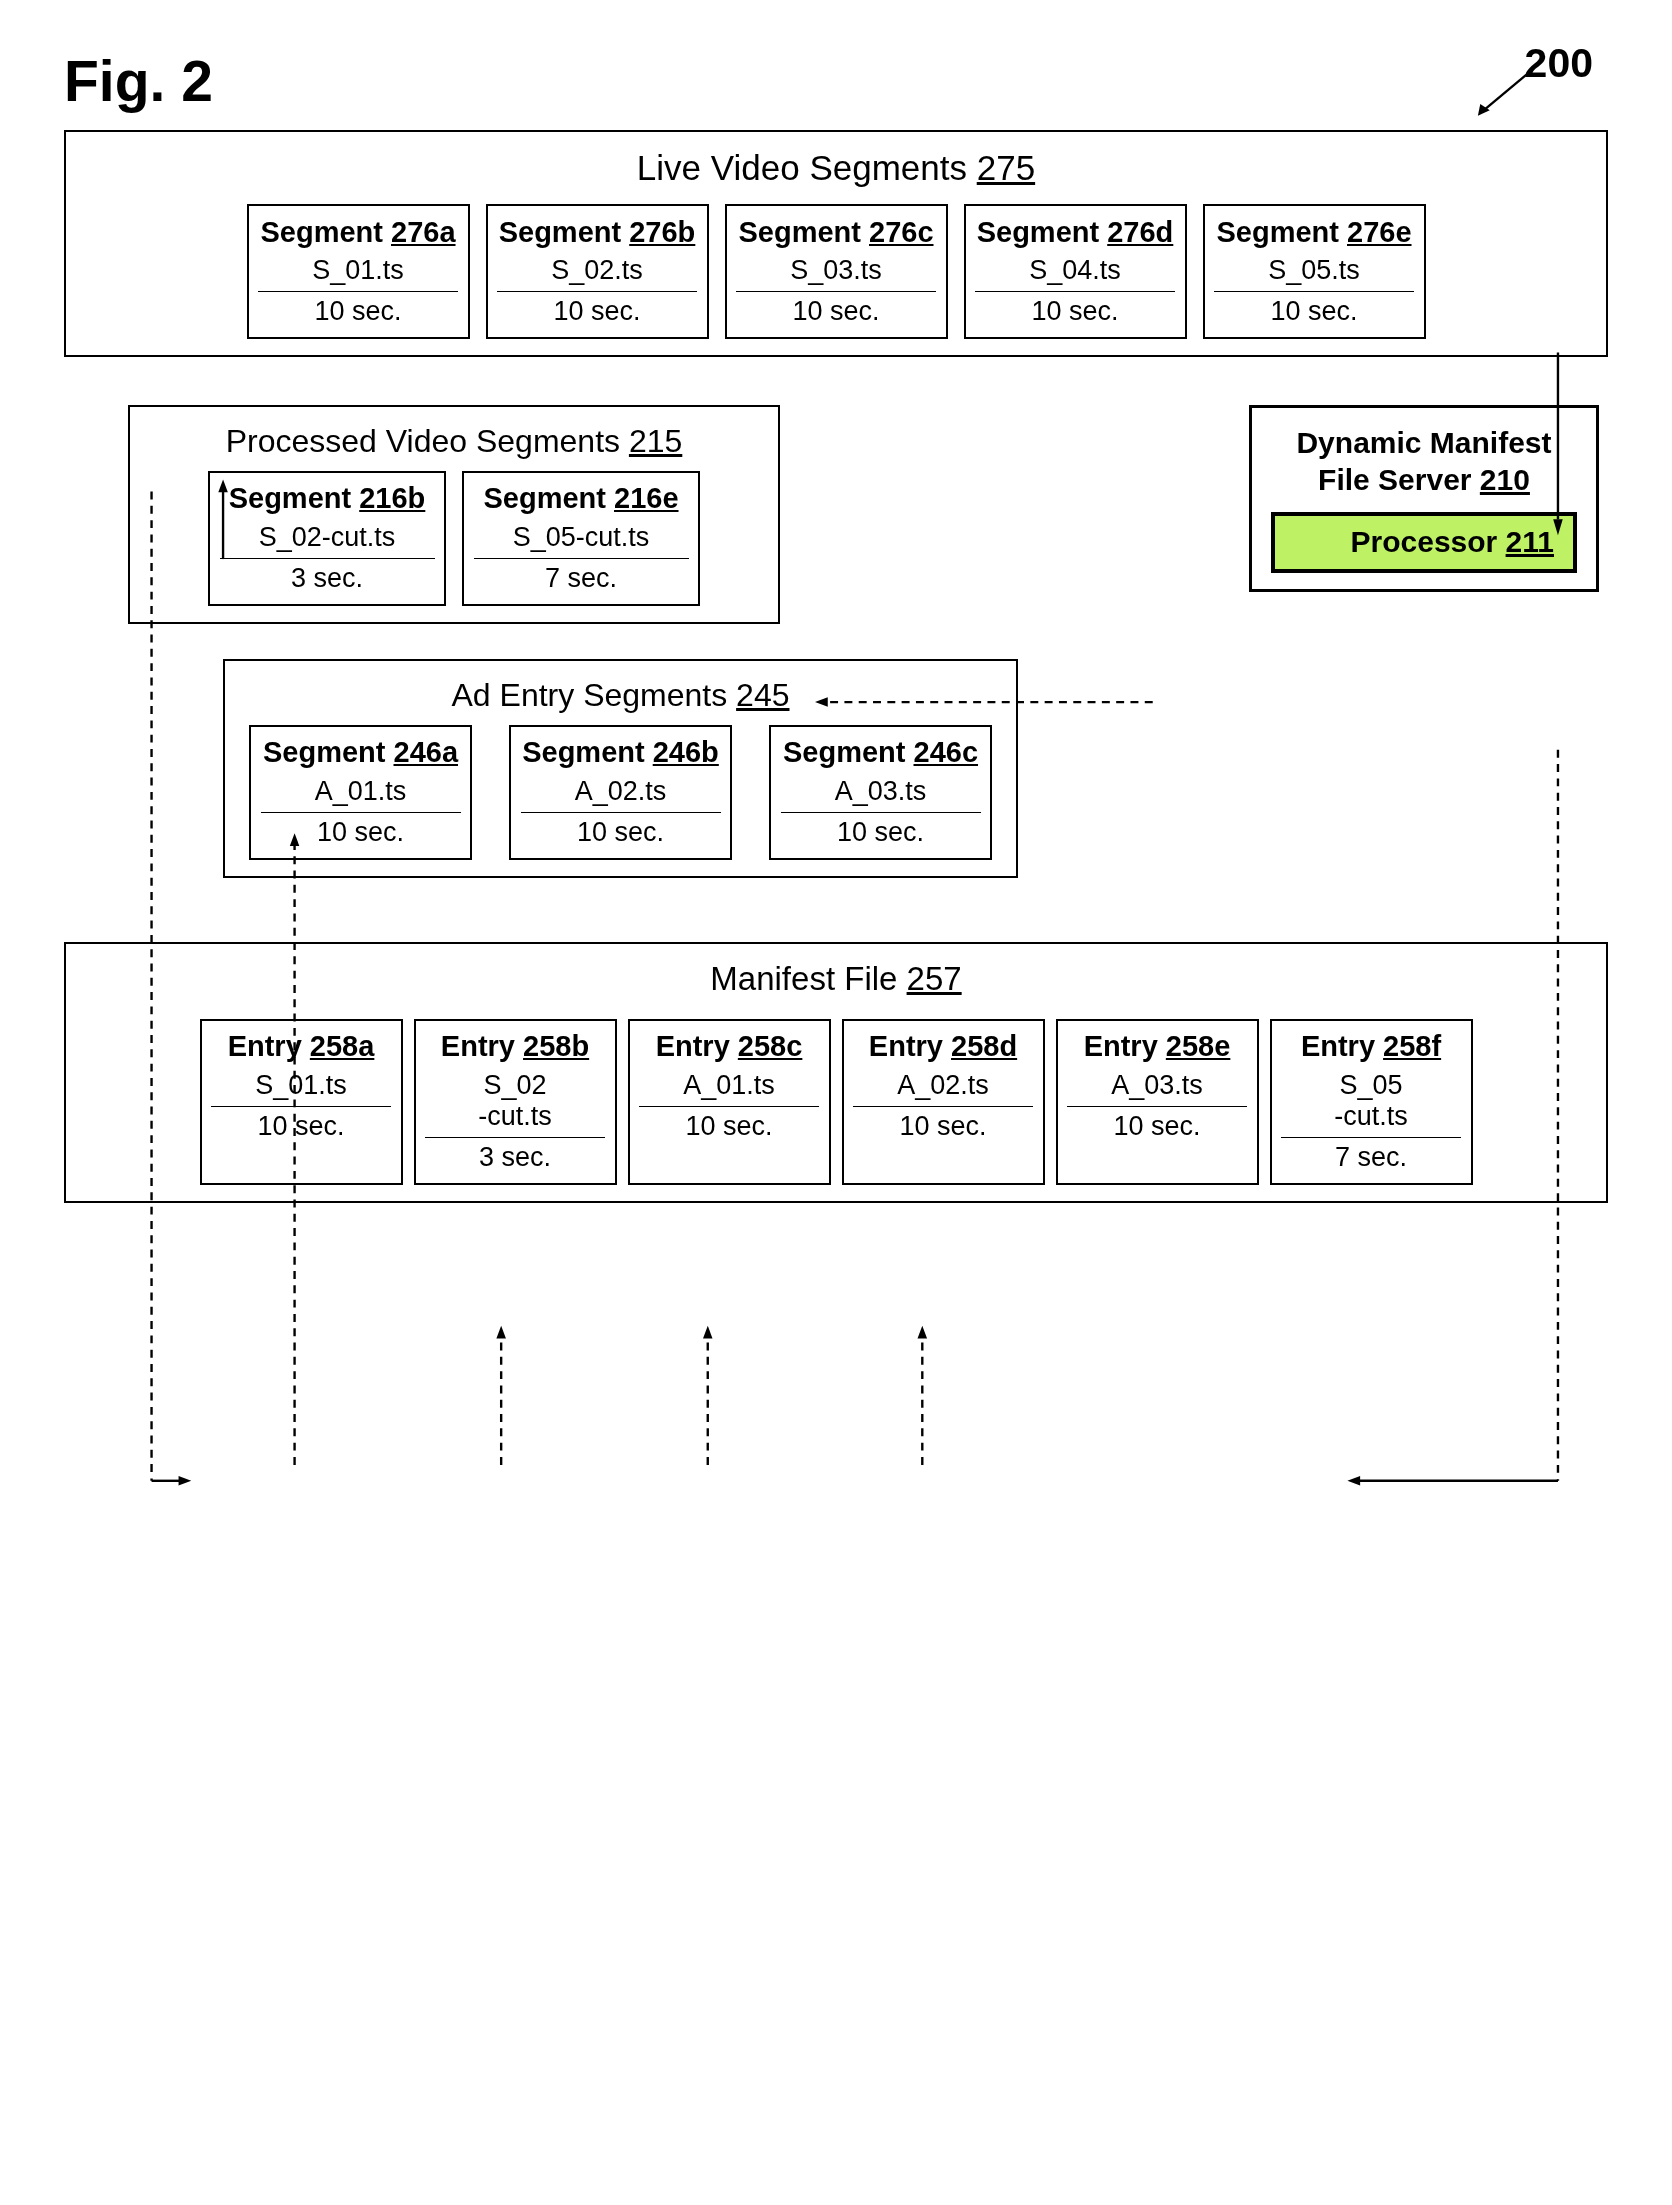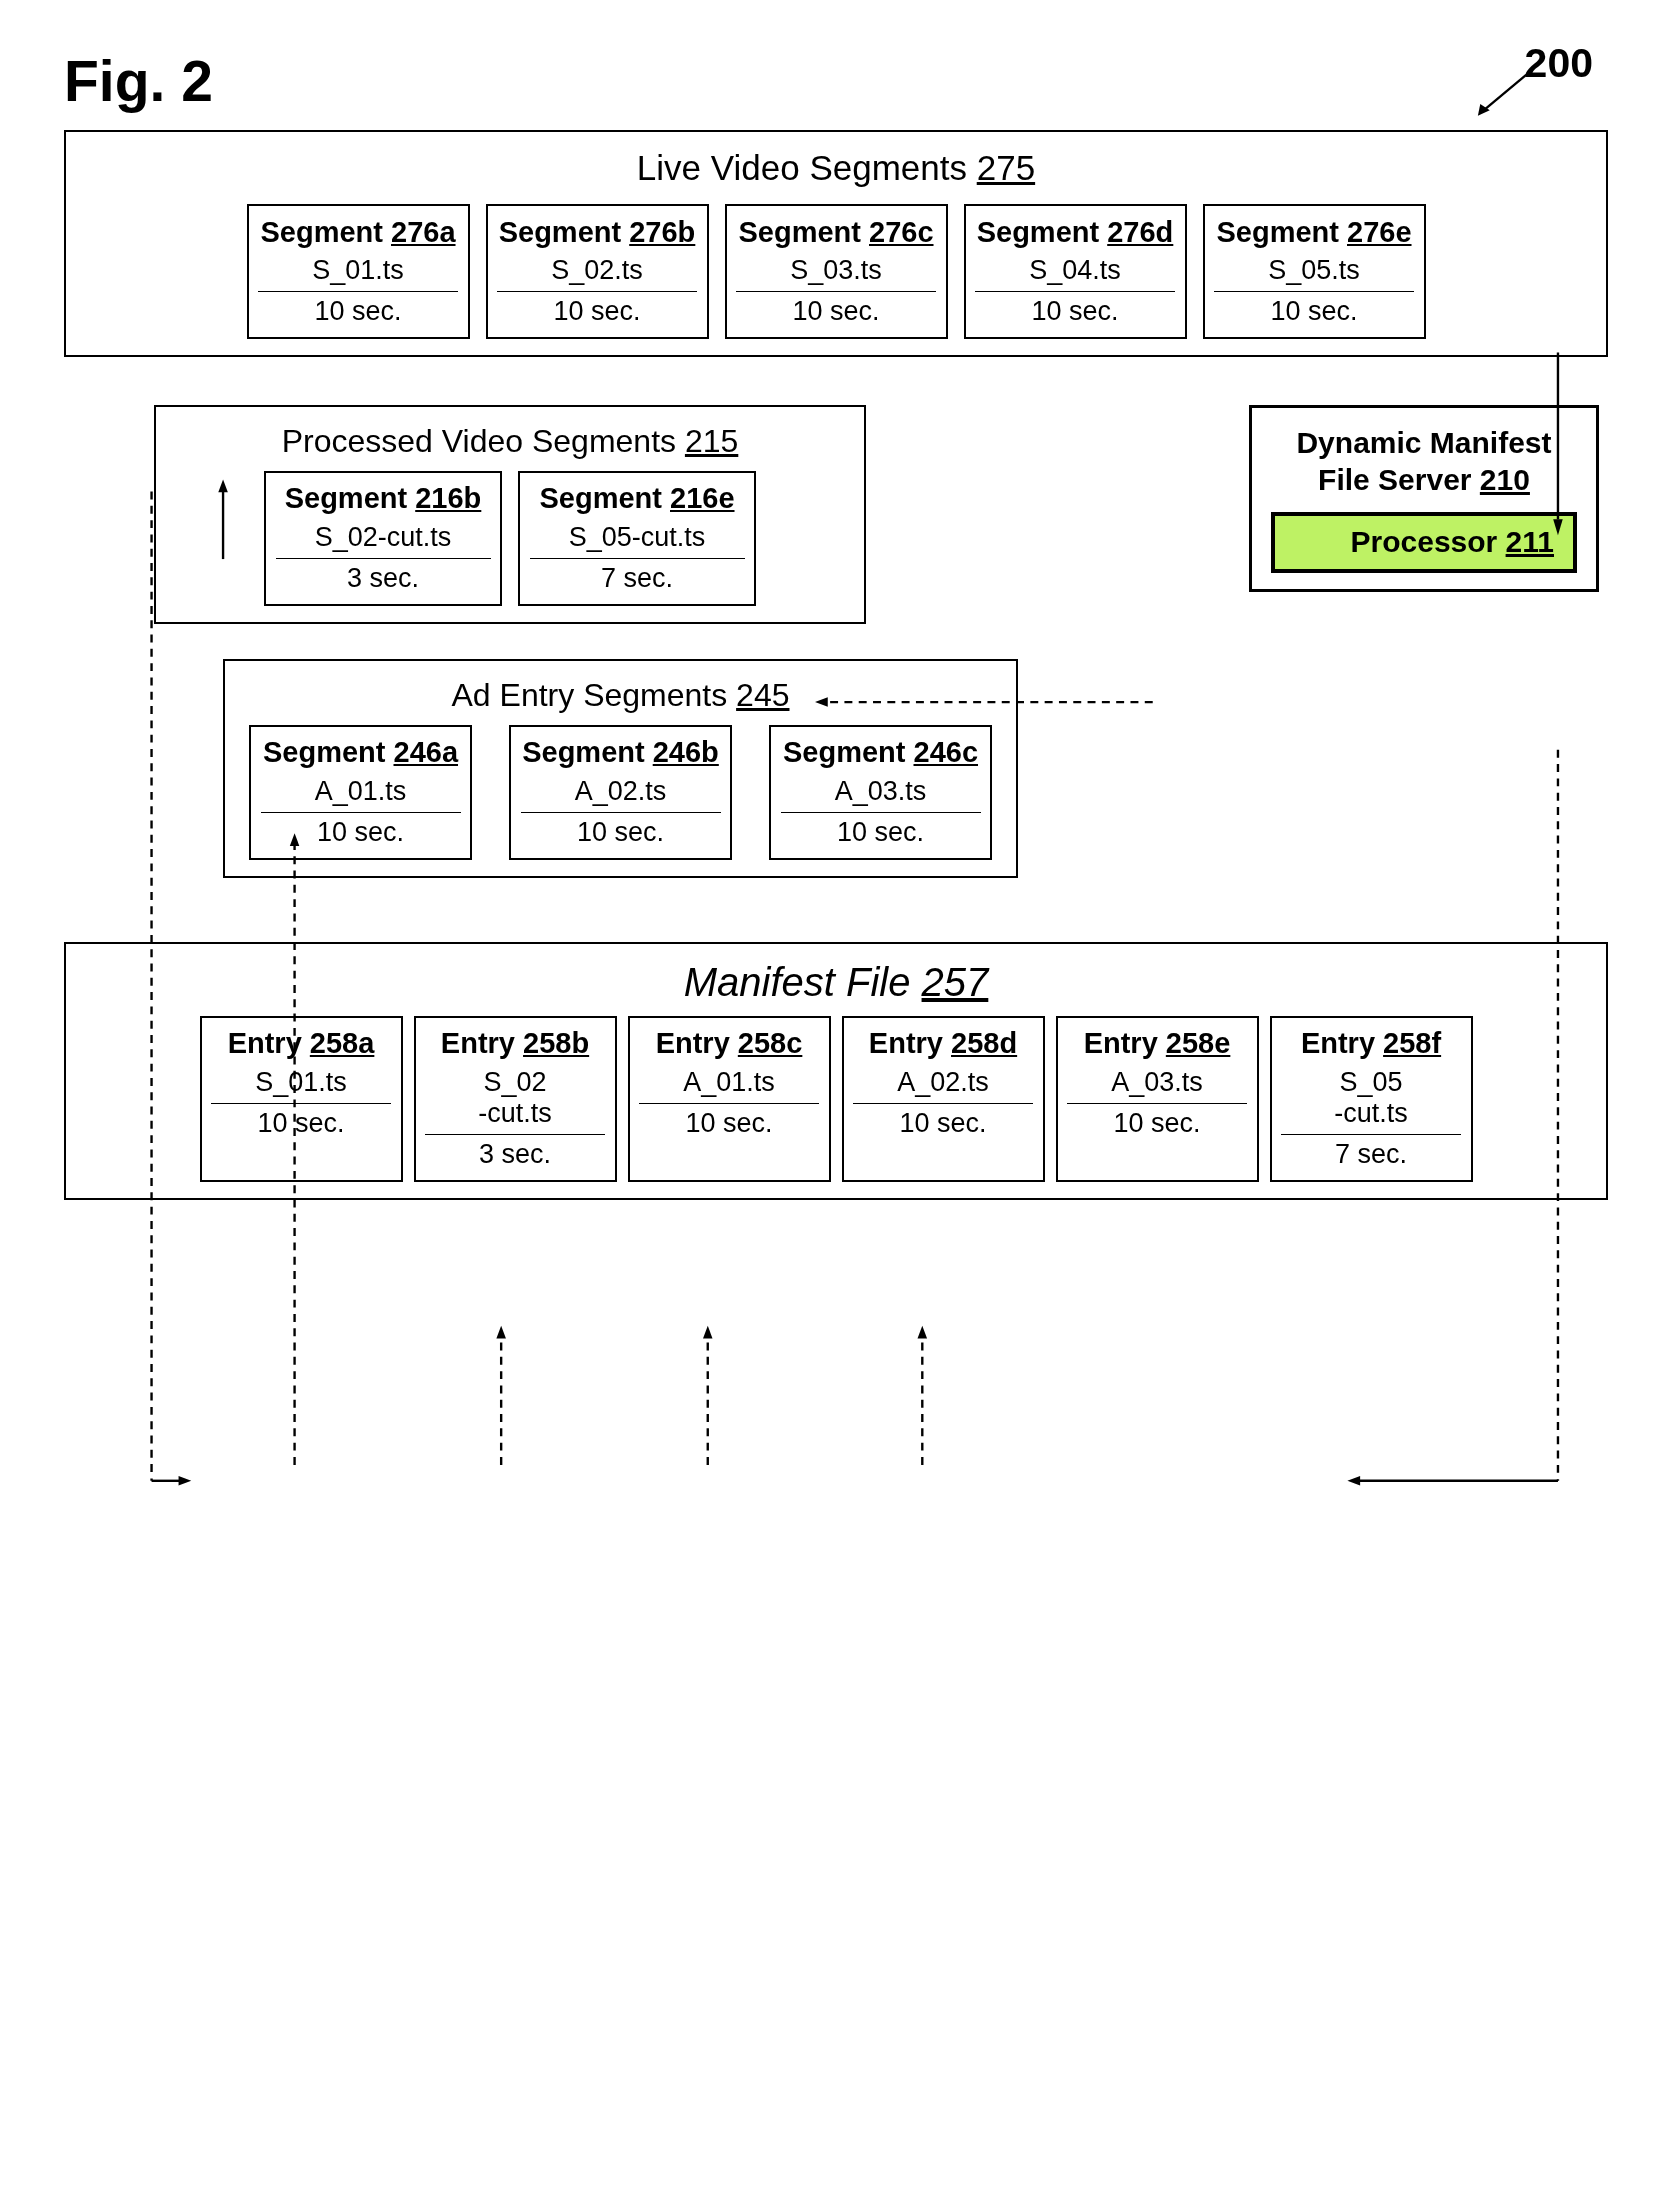--- a/index.html
+++ b/index.html
@@ -149,21 +149,21 @@
         <div class="segment-box">
           <div class="segment-label">Segment <span class="underline">276e</span></div>
           <div class="segment-file">S_05.ts</div>
           <div class="segment-duration">10 sec.</div>
         </div>
       </div>
     </div>
 
     <div style="position:relative; height:286px; margin-top:8px;">
 
-      <div style="position:absolute; left:90px; top:40px; border:2.4px solid #000; padding:16px 24px; width:712px;">
+      <div style="position:absolute; left:64px; top:40px; border:2.4px solid #000; padding:16px 24px; width:652px;">
         <div style="font-size:32px; text-align:center; margin-bottom:11px;">
           <span>Processed Video Segments</span> <span class="underline">215</span>
         </div>
         <div style="display:flex; gap:16px; justify-content:center;">
 
           <div class="segment-box" style="width:238px;">
             <div class="segment-label">Segment <span class="underline">216b</span></div>
             <div class="segment-file">S_02-cut.ts</div>
             <div class="segment-duration">3 sec.</div>
           </div>
@@ -210,21 +210,21 @@
             <div class="segment-label">Segment <span class="underline">246c</span></div>
             <div class="segment-file">A_03.ts</div>
             <div class="segment-duration">10 sec.</div>
           </div>
         </div>
       </div>
     </div>
 
     <div style="margin-top:64px;">
       <div style="border:2.4px solid #000; padding:16px 24px;">
-        <div style="font-size:40px; text-align:center; margin-bottom:11px;font-style:italic;">
+        <div style="font-size:33px; text-align:center; margin-bottom:21px;">
           <span>Manifest File</span> <span class="underline">257</span>
         </div>
         <div style="display:flex; gap:11px; justify-content:center;">
 
           <div class="entry-box">
             <div class="segment-label">Entry <span class="underline">258a</span></div>
             <div class="segment-file">S_01.ts</div>
             <div class="segment-duration">10 sec.</div>
           </div>
 

